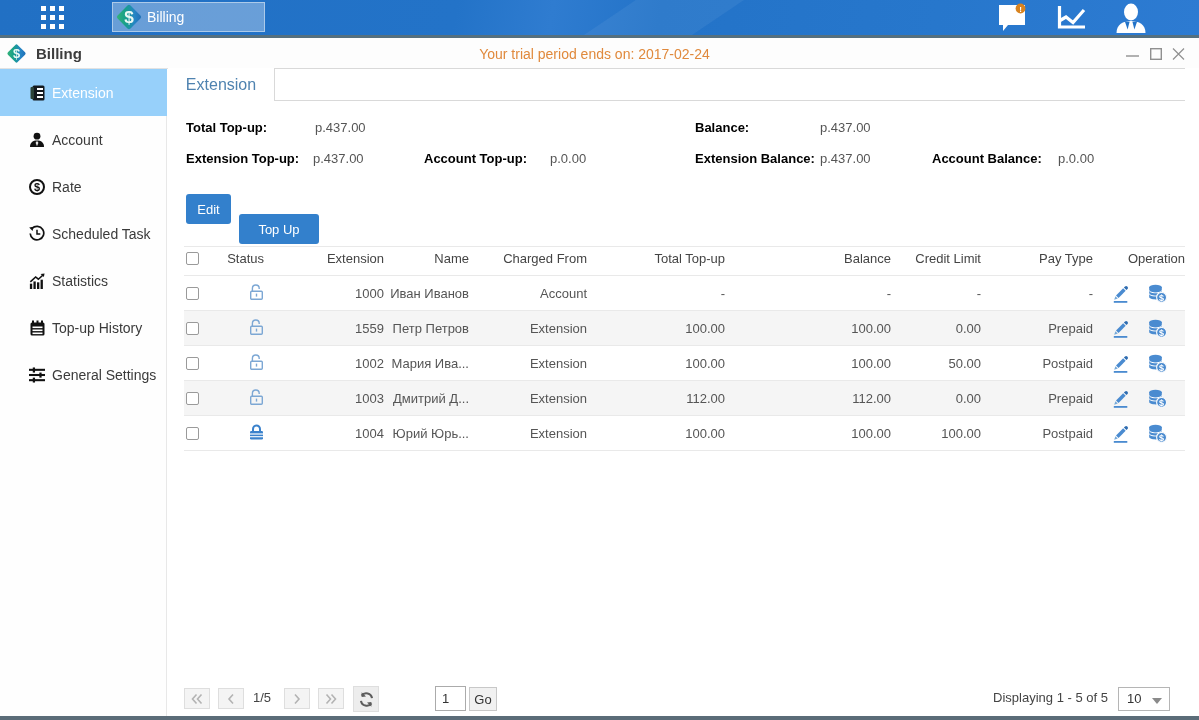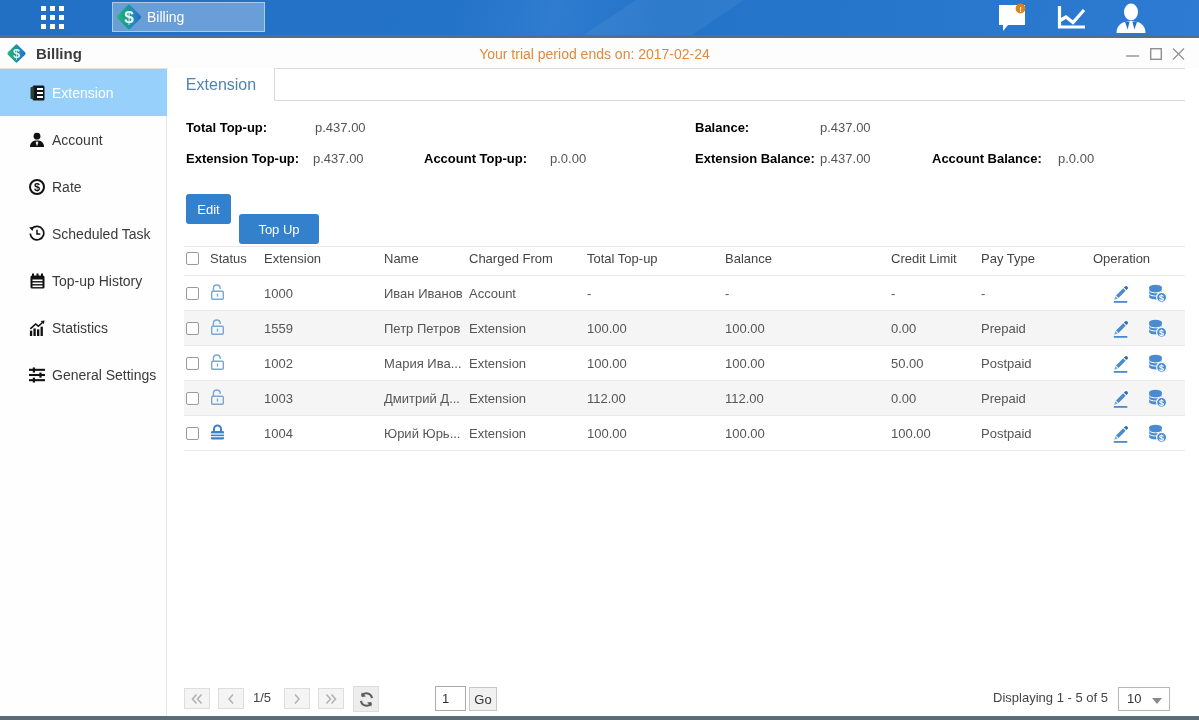--- a/index.html
+++ b/index.html
@@ -43,21 +43,21 @@
 
 .btn { position:absolute; background:#3380cc; color:#fff; font-size:13px; border-radius:3px;
   display:flex; align-items:center; justify-content:center; }
 
 
 .tbl { position:absolute; left:16px; top:178px; width:1001px; font-size:13px; color:#555; }
 .trow { display:flex; align-items:center; height:35px; border-bottom:1px solid #e9e9e9; }
 .trow.head { height:30px; border-top:1px solid #e9e9e9; color:#444; }
 .trow.head .c { position:relative; top:-3px; }
 .trow.odd { background:#f5f5f5; }
-.c { text-align:left; }
+.c { text-align:right; }
 .c1{width:26px;} .c2{width:54px;} .c3{width:120px;} .c4{width:85px; overflow:hidden; white-space:nowrap;}
 .c5{width:118px;} .c6{width:138px;} .c7{width:166px;} .c8{width:90px;} .c9{width:112px;} .c10{width:92px; display:flex; justify-content:center; gap:18px; align-items:center;}
 .cb { width:13px; height:13px; border:1px solid #9a9a9a; border-radius:2px; background:#fff; margin-left:2px; }
 
 
 .pager { position:absolute; left:16px; top:619px; width:1001px; height:24px; font-size:13px; color:#444; }
 .pbtn { position:absolute; top:1px; width:26px; height:21px; background:#f4f4f4; border:1px solid #dedede; display:flex; align-items:center; justify-content:center; }
 .goto { position:absolute; top:2px; }
 .ginput { position:absolute; top:-1px; width:31px; height:25px; border:1px solid #ababab; background:#fff; font-size:13px; color:#333; padding-left:6px; line-height:24px; }
 .gobtn { position:absolute; top:0; width:28px; height:24px; background:#f1f1f1; border:1px solid #c8c8c8; display:flex; align-items:center; justify-content:center; color:#333; }
@@ -187,44 +187,44 @@
         <svg width="17" height="17" viewBox="0 0 17 17">
           <path d="M3.2 3.2 A7.2 7.2 0 1 1 1.3 8.5" fill="none" stroke="#111" stroke-width="1.8"></path>
           <path d="M0.2 2.2 L4.8 1.2 L3.8 5.8 Z" fill="#111"></path>
           <path d="M8.5 4.5 V9 H12" fill="none" stroke="#111" stroke-width="1.6"></path>
         </svg>
       </span>
       <span class="lb">Scheduled Task</span>
     </div>
     <div class="sitem">
       <span class="ic">
+        <svg width="18" height="18" viewBox="0 0 18 18">
+          <rect x="1" y="12" width="2.6" height="6" fill="#111"></rect>
+          <rect x="5" y="9.5" width="2.6" height="8.5" fill="#111"></rect>
+          <rect x="9" y="10.5" width="2.6" height="7.5" fill="#111"></rect>
+          <rect x="13" y="7.5" width="2.6" height="10.5" fill="#111"></rect>
+          <path d="M1.5 10 L7.5 4.5 L10.5 7 L15.5 2.5" stroke="#111" stroke-width="1.8" fill="none"></path>
+          <path d="M17.5 0.5 L13 1 L16.7 4.5 Z" fill="#111"></path>
+        </svg>
+      </span>
+      <span class="lb">Statistics</span>
+    </div>
+    <div class="sitem">
+      <span class="ic">
         <svg width="15" height="16" viewBox="0 0 15 16">
           <rect x="0.5" y="2.5" width="14" height="13" rx="1.5" fill="#111"></rect>
           <rect x="2" y="0.5" width="2" height="4" fill="#111"></rect>
           <rect x="6.5" y="0.5" width="2" height="4" fill="#111"></rect>
           <rect x="11" y="0.5" width="2" height="4" fill="#111"></rect>
           <rect x="2.5" y="6.5" width="10" height="1.6" fill="#fff"></rect>
           <rect x="2.5" y="9.5" width="10" height="1.6" fill="#fff"></rect>
           <rect x="2.5" y="12.5" width="10" height="1.6" fill="#fff"></rect>
         </svg>
       </span>
       <span class="lb">Top-up History</span>
-    </div>
-    <div class="sitem">
-      <span class="ic">
-        <svg width="18" height="18" viewBox="0 0 18 18">
-          <rect x="1" y="12" width="2.6" height="6" fill="#111"></rect>
-          <rect x="5" y="9.5" width="2.6" height="8.5" fill="#111"></rect>
-          <rect x="9" y="10.5" width="2.6" height="7.5" fill="#111"></rect>
-          <rect x="13" y="7.5" width="2.6" height="10.5" fill="#111"></rect>
-          <path d="M1.5 10 L7.5 4.5 L10.5 7 L15.5 2.5" stroke="#111" stroke-width="1.8" fill="none"></path>
-          <path d="M17.5 0.5 L13 1 L16.7 4.5 Z" fill="#111"></path>
-        </svg>
-      </span>
-      <span class="lb">Statistics</span>
     </div>
     <div class="sitem">
       <span class="ic">
         <svg width="17" height="16" viewBox="0 0 17 16">
           <line x1="0" y1="2.5" x2="17" y2="2.5" stroke="#111" stroke-width="2.2"></line>
           <line x1="0" y1="8" x2="17" y2="8" stroke="#111" stroke-width="2.2"></line>
           <line x1="0" y1="13.5" x2="17" y2="13.5" stroke="#111" stroke-width="2.2"></line>
           <rect x="4" y="0" width="2.4" height="5.4" fill="#111"></rect>
           <rect x="11" y="5.4" width="2.4" height="5.4" fill="#111"></rect>
           <rect x="4" y="10.8" width="2.4" height="5.2" fill="#111"></rect>

